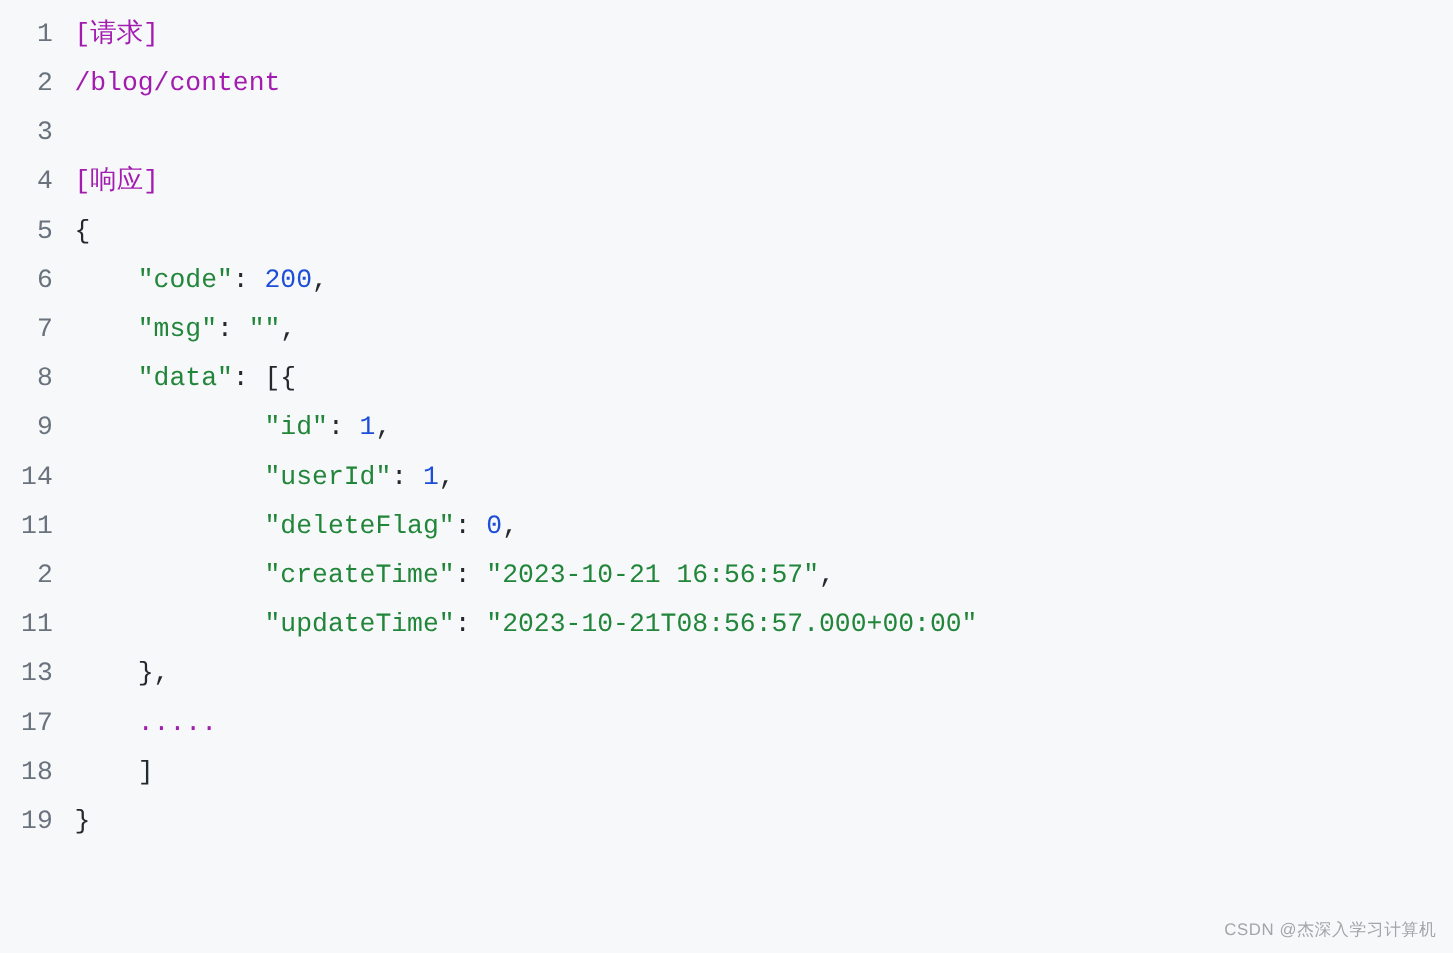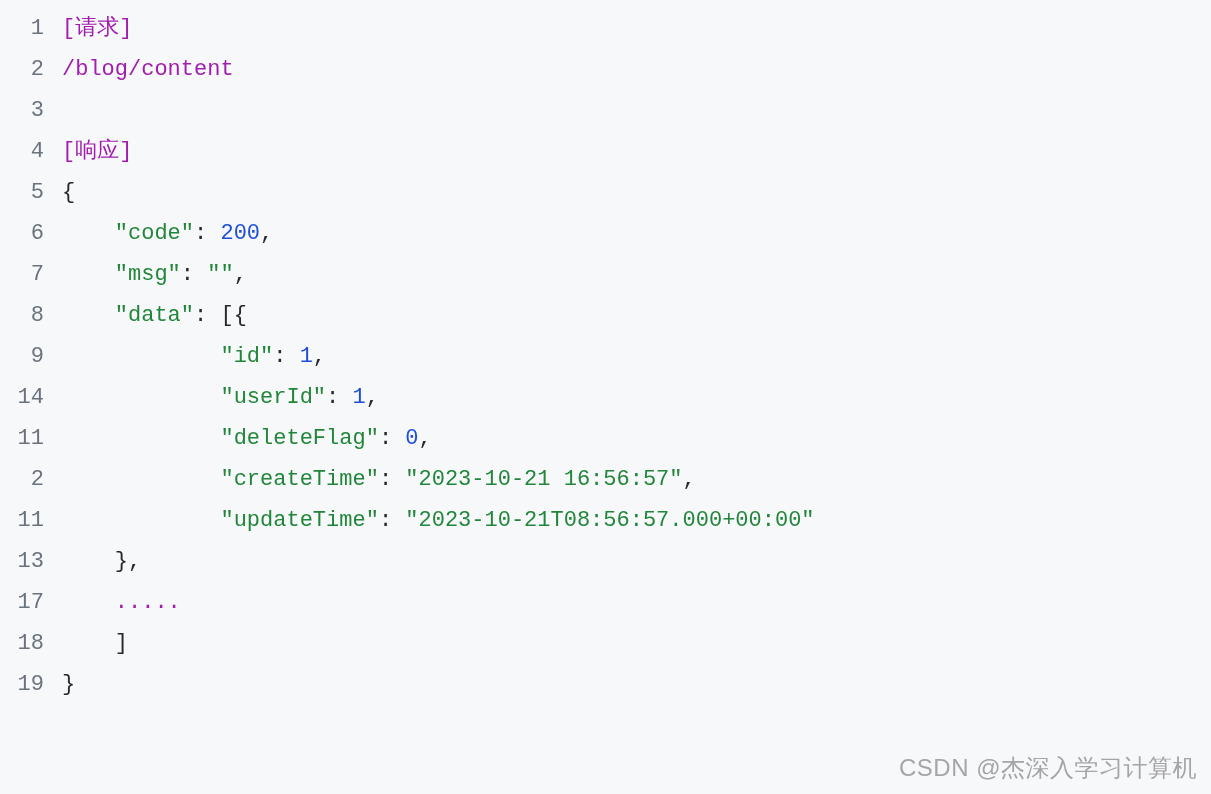--- a/index.html
+++ b/index.html
@@ -36,21 +36,21 @@
   }
   .str { color: #22863a; }
   .num { color: #1d4ed8; }
   .punct { color: #24292e; }
   .plain { color: #a21caf; margin-top: 10px; }
   .watermark {
     position: absolute;
     bottom: 10px;
     right: 14px;
     font-family: -apple-system, BlinkMacSystemFont, "Segoe UI", Arial, sans-serif;
-    font-size: 24px;
+    font-size: 14px;
     color: rgba(120, 120, 125, 0.65);
     letter-spacing: 0.5px;
   }
 </style>
 </head>
 <body>
 
 <div class="code-block" id="code-container">
     <div class="line"><span class="lineno">1</span><span class="content"><span class="plain">[请求]</span></span></div>
     <div class="line"><span class="lineno">2</span><span class="content"><span class="plain">/blog/content</span></span></div>

